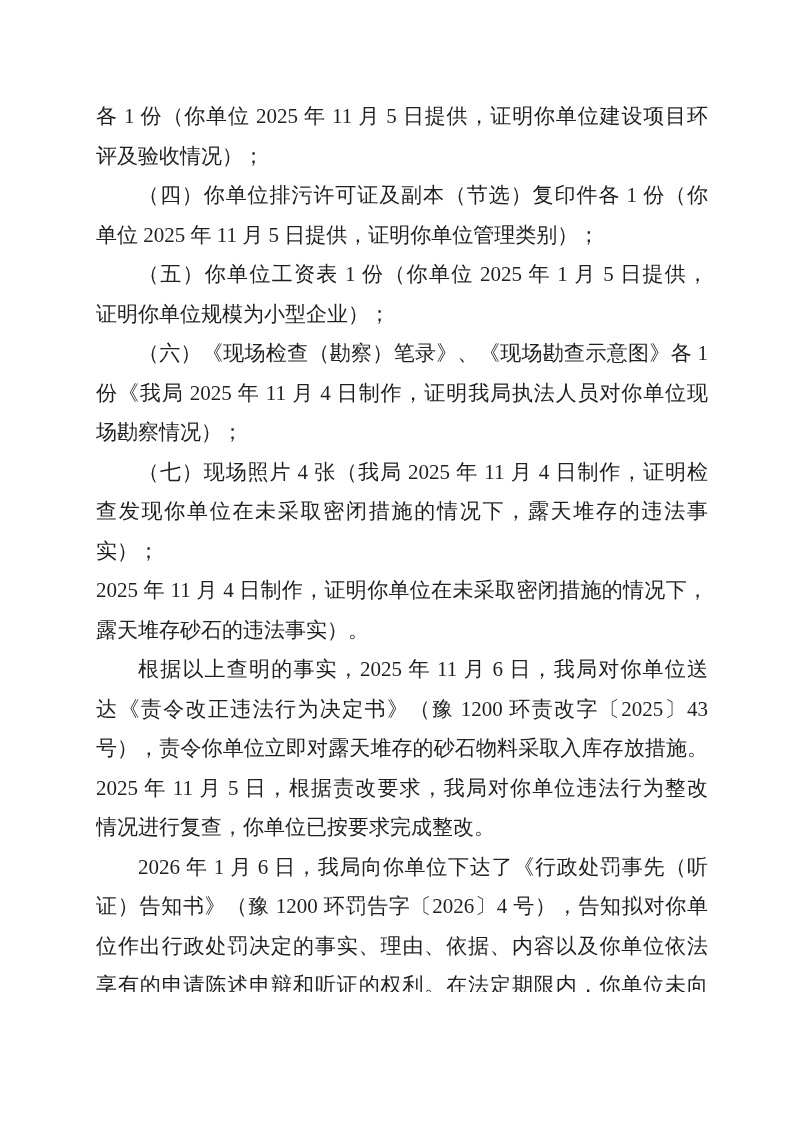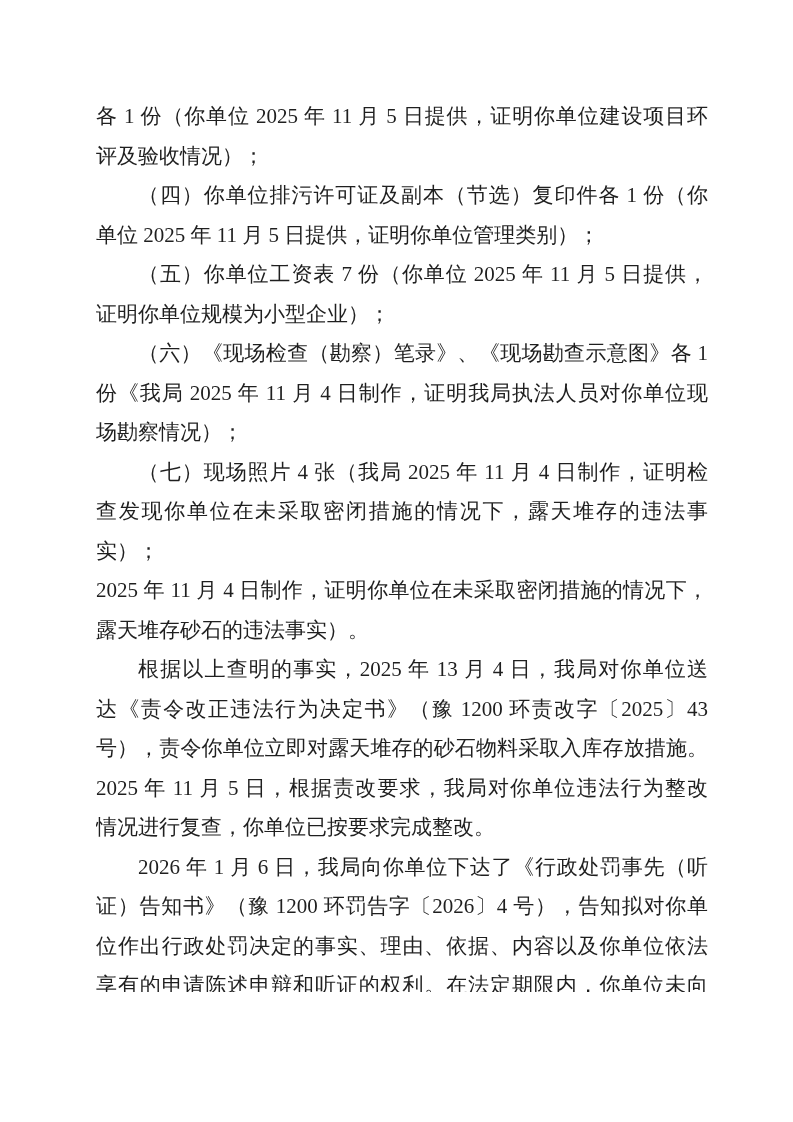--- a/index.html
+++ b/index.html
@@ -51,31 +51,31 @@
 </style>
 </head>
 <body>
 
 <div class="page">
   <div class="text-block">
       <div class="line">各 1 份（你单位 2025 年 11 月 5 日提供，证明你单位建设项目环</div>
       <div class="line end">评及验收情况）；</div>
       <div class="line indent">（四）你单位排污许可证及副本（节选）复印件各 1 份（你</div>
       <div class="line end">单位 2025 年 11 月 5 日提供，证明你单位管理类别）；</div>
-      <div class="line indent">（五）你单位工资表 7 份（你单位 2025 年 11 月 5 日提供，</div>
+      <div class="line indent">（五）你单位工资表 1 份（你单位 2025 年 1 月 5 日提供，</div>
       <div class="line end">证明你单位规模为小型企业）；</div>
       <div class="line indent">（六）《现场检查（勘察）笔录》、《现场勘查示意图》各 1</div>
       <div class="line">份《我局 2025 年 11 月 4 日制作，证明我局执法人员对你单位现</div>
       <div class="line end">场勘察情况）；</div>
       <div class="line indent">（七）现场照片 4 张（我局 2025 年 11 月 4 日制作，证明检</div>
       <div class="line">查发现你单位在未采取密闭措施的情况下，露天堆存的违法事</div>
       <div class="line end">实）；</div>
       <div class="line">2025 年 11 月 4 日制作，证明你单位在未采取密闭措施的情况下，</div>
       <div class="line end">露天堆存砂石的违法事实）。</div>
-      <div class="line indent">根据以上查明的事实，2025 年 13 月 4 日，我局对你单位送</div>
+      <div class="line indent">根据以上查明的事实，2025 年 11 月 6 日，我局对你单位送</div>
       <div class="line">达《责令改正违法行为决定书》（豫 1200 环责改字〔2025〕43</div>
       <div class="line">号），责令你单位立即对露天堆存的砂石物料采取入库存放措施。</div>
       <div class="line">2025 年 11 月 5 日，根据责改要求，我局对你单位违法行为整改</div>
       <div class="line end">情况进行复查，你单位已按要求完成整改。</div>
       <div class="line indent">2026 年 1 月 6 日，我局向你单位下达了《行政处罚事先（听</div>
       <div class="line">证）告知书》（豫 1200 环罚告字〔2026〕4 号），告知拟对你单</div>
       <div class="line">位作出行政处罚决定的事实、理由、依据、内容以及你单位依法</div>
       <div class="line">享有的申请陈述申辩和听证的权利。在法定期限内，你单位未向</div>
     </div>
   <div class="page-number">– 2 –</div>

